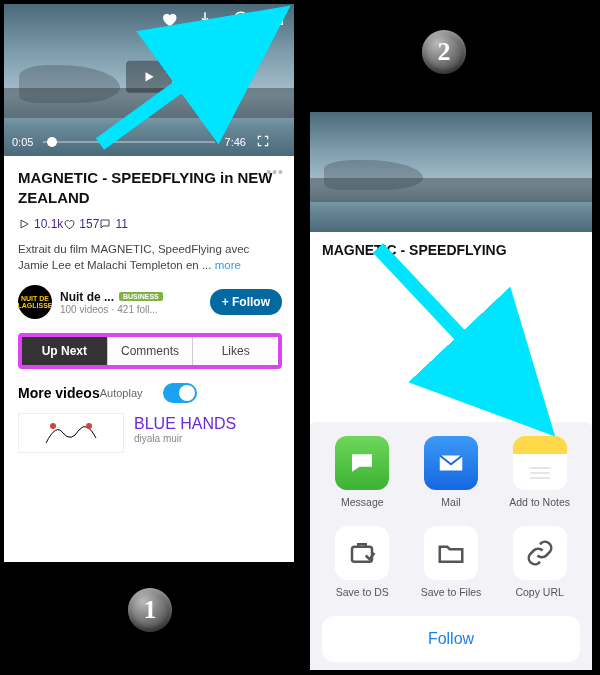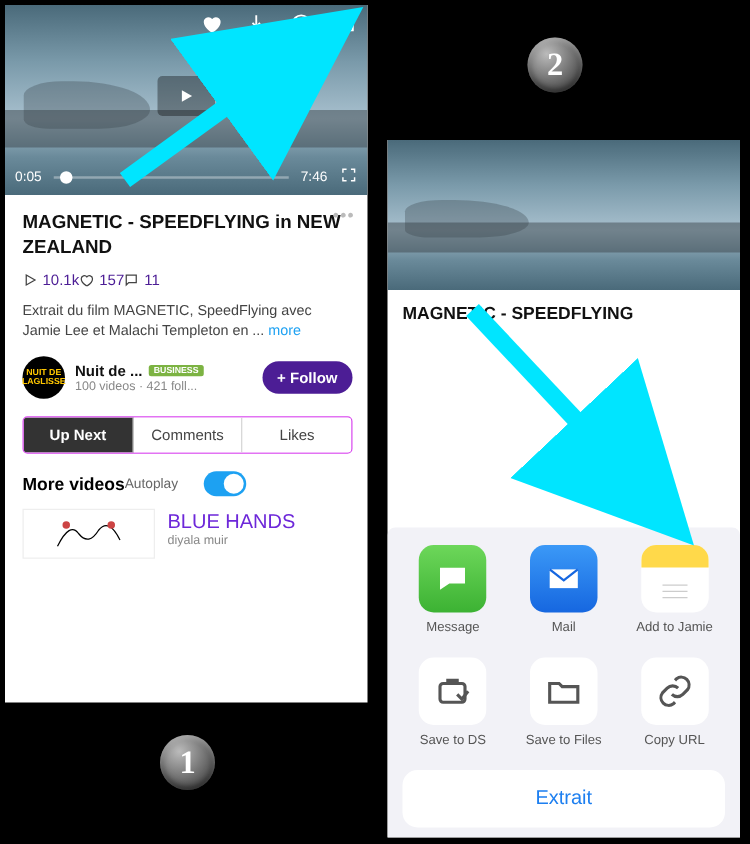--- a/index.html
+++ b/index.html
@@ -7,39 +7,39 @@
     .panel{position:absolute;background:#fff;overflow:hidden}
     .panel-1{left:4px;top:4px;width:290px;height:558px}
     .panel-2{left:310px;top:112px;width:282px;height:558px}
     .video-area{position:relative;height:152px;background:linear-gradient(180deg,#4a6a7a 0%,#7a9aaa 30%,#a8c0ce 60%,#6a8a9a 80%,#4a6a7a 100%);overflow:hidden}
     .video-area::before{content:"";position:absolute;top:55%;left:0;right:0;height:20%;background:rgba(60,70,75,.5)}
     .video-area::after{content:"";position:absolute;top:40%;left:5%;width:35%;height:25%;background:rgba(50,60,65,.3);border-radius:30% 60% 40% 20%}
     .top-icons{position:absolute;top:6px;right:8px;display:flex;gap:18px;z-index:5}
     .top-icons svg{width:18px;height:18px;fill:#fff}
     .play-center{position:absolute;top:50%;left:50%;transform:translate(-50%,-60%);width:46px;height:32px;background:rgba(0,0,0,.35);border-radius:4px;display:flex;align-items:center;justify-content:center}
     .play-center svg{width:14px;height:14px;fill:#fff}
-    .scrub{position:absolute;bottom:0;left:0;right:0;padding:4px 8px 6px;display:flex;align-items:center;gap:10px;color:#fff;font-size:11px}
+    .scrub{position:absolute;bottom:0;left:0;right:16px;padding:4px 8px 6px;display:flex;align-items:center;gap:10px;color:#fff;font-size:11px}
     .bar{flex:1;height:2px;background:rgba(255,255,255,.35);position:relative}
     .knob{position:absolute;left:5%;top:50%;transform:translate(-50%,-50%);width:10px;height:10px;background:#fff;border-radius:50%}
     .fs-icon svg{width:14px;height:14px;fill:#fff}
     .content{padding:12px 12px 8px 14px}
     .title{font-size:15px;font-weight:700;color:#111;line-height:1.3}
     .stats{display:flex;gap:0;margin-top:10px;color:#4c1d95;font-size:12px;align-items:center}
     .stats .s{display:flex;align-items:center;gap:4px}
     .stats svg{width:12px;height:12px;fill:none;stroke:#444;stroke-width:2}
     .desc{font-size:11.5px;color:#444;margin-top:10px;line-height:1.4}
     .more{color:#1da1f2}
     .channel{display:flex;align-items:center;gap:8px;margin-top:12px}
     .avatar{width:34px;height:34px;border-radius:50%;background:#000;color:#ffc700;font-size:7px;font-weight:700;display:flex;align-items:center;justify-content:center;text-align:center;line-height:1}
     .ch-info{flex:1;min-width:0}
     .ch-name{font-size:12px;font-weight:700;color:#111;display:flex;align-items:center;gap:5px}
     .badge{background:#7cb342;color:#fff;font-size:7px;font-weight:700;padding:1px 4px;border-radius:2px}
     .ch-meta{font-size:10px;color:#888}
-    .follow{background:#4c1d95;color:#fff;font-weight:700;font-size:12px;border:none;border-radius:16px;padding:6px 12px}
-    .tabs{display:flex;margin-top:14px;border:1px solid #d946ef;border-radius:4px;overflow:hidden}
+    .follow{background:#0369a1;color:#fff;font-weight:700;font-size:12px;border:none;border-radius:16px;padding:6px 12px}
+    .tabs{display:flex;margin-top:14px;border:4px solid #d946ef;border-radius:4px;overflow:hidden}
     .tab{flex:1;text-align:center;padding:7px 0;font-size:12px;background:#fff;color:#444;border-right:1px solid #ccc}
     .tab:last-child{border-right:none}
     .tab.active{background:#333;color:#fff;font-weight:700}
     .more-hdr{display:flex;justify-content:flex-start;align-items:center;margin-top:14px}
     .more-hdr h3{font-size:14px;font-weight:700}
     .autoplay{display:flex;align-items:center;gap:20px;font-size:11px;color:#666}
     .toggle{width:34px;height:20px;background:#1da1f2;border-radius:10px;position:relative}
     .toggle::after{content:"";position:absolute;right:2px;top:2px;width:16px;height:16px;background:#fff;border-radius:50%}
     .thumb-row{display:flex;gap:10px;margin-top:10px}
     .thumb{width:106px;height:40px;background:#fff;border:1px solid #eee;display:flex;align-items:center;justify-content:center}
@@ -212,21 +212,21 @@
         <div class="s-label">Mail</div>
       </div>
       <div class="s-item">
         <div class="s-icon ic-notes">
             <svg width="30" height="16" viewBox="0 0 30 16" style="position:absolute;bottom:8px">
               <line x1="5" y1="2" x2="25" y2="2" stroke="#ccc"></line>
               <line x1="5" y1="7" x2="25" y2="7" stroke="#ccc"></line>
               <line x1="5" y1="12" x2="25" y2="12" stroke="#ccc"></line>
             </svg>
           </div>
-        <div class="s-label">Add to Jamie</div>
+        <div class="s-label">Add to Notes</div>
       </div>
     </div>
     <div class="s-row">
       <div class="s-item">
         <div class="s-icon ic-save">
             <svg viewBox="0 0 24 24">
               <rect x="4" y="7" width="16" height="12" rx="2"></rect>
               <path d="M9 7V5h6v2M15 14l3 3 4-5" stroke="#555"></path>
             </svg>
           </div>
@@ -242,21 +242,21 @@
       </div>
       <div class="s-item">
         <div class="s-icon ic-url">
             <svg viewBox="0 0 24 24">
               <path d="M10 14a5 5 0 0 0 7 0l3-3a5 5 0 0 0-7-7l-1 1M14 10a5 5 0 0 0-7 0l-3 3a5 5 0 0 0 7 7l1-1"></path>
             </svg>
           </div>
         <div class="s-label">Copy URL</div>
       </div>
     </div>
-    <div class="cancel">Extrait</div>
+    <div class="cancel">Follow</div>
   </div>
 </div>
 
 <div class="step step-1">1</div>
 <div class="step step-2">2</div>
 
 <div class="arrow" style="left:90px;top:14px">
   <svg width="200" height="150">
       <defs>
         <marker id="ah1" markerWidth="12" markerHeight="12" refX="8" refY="5" orient="auto">

